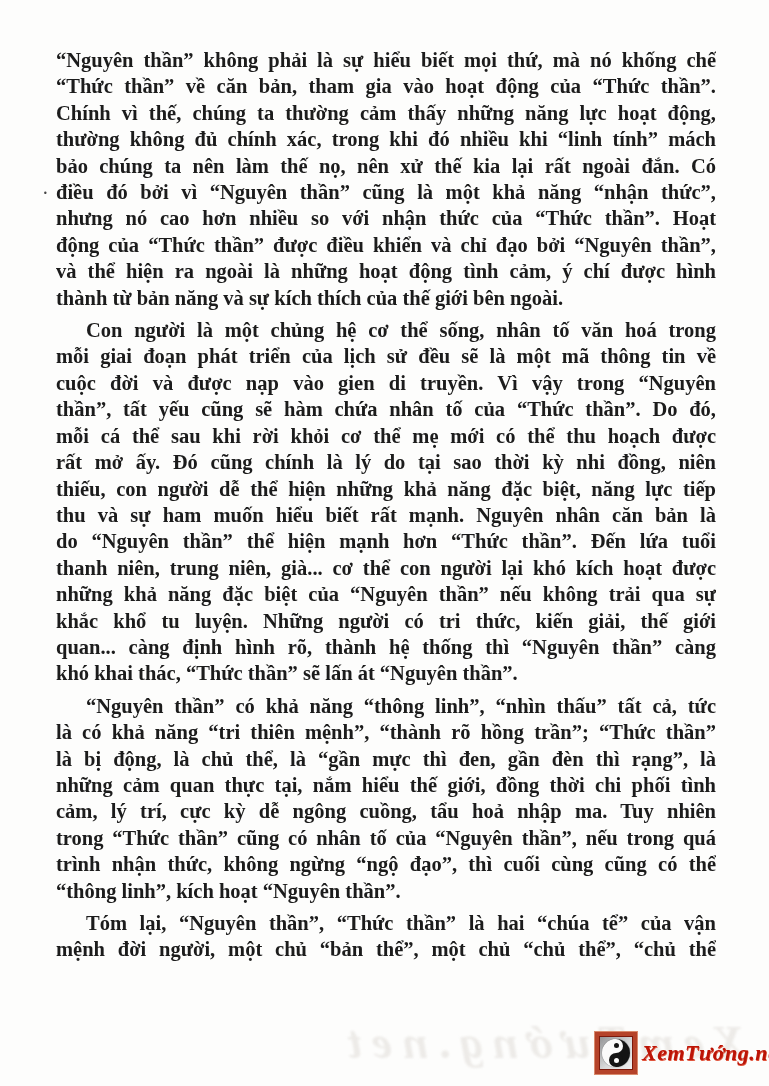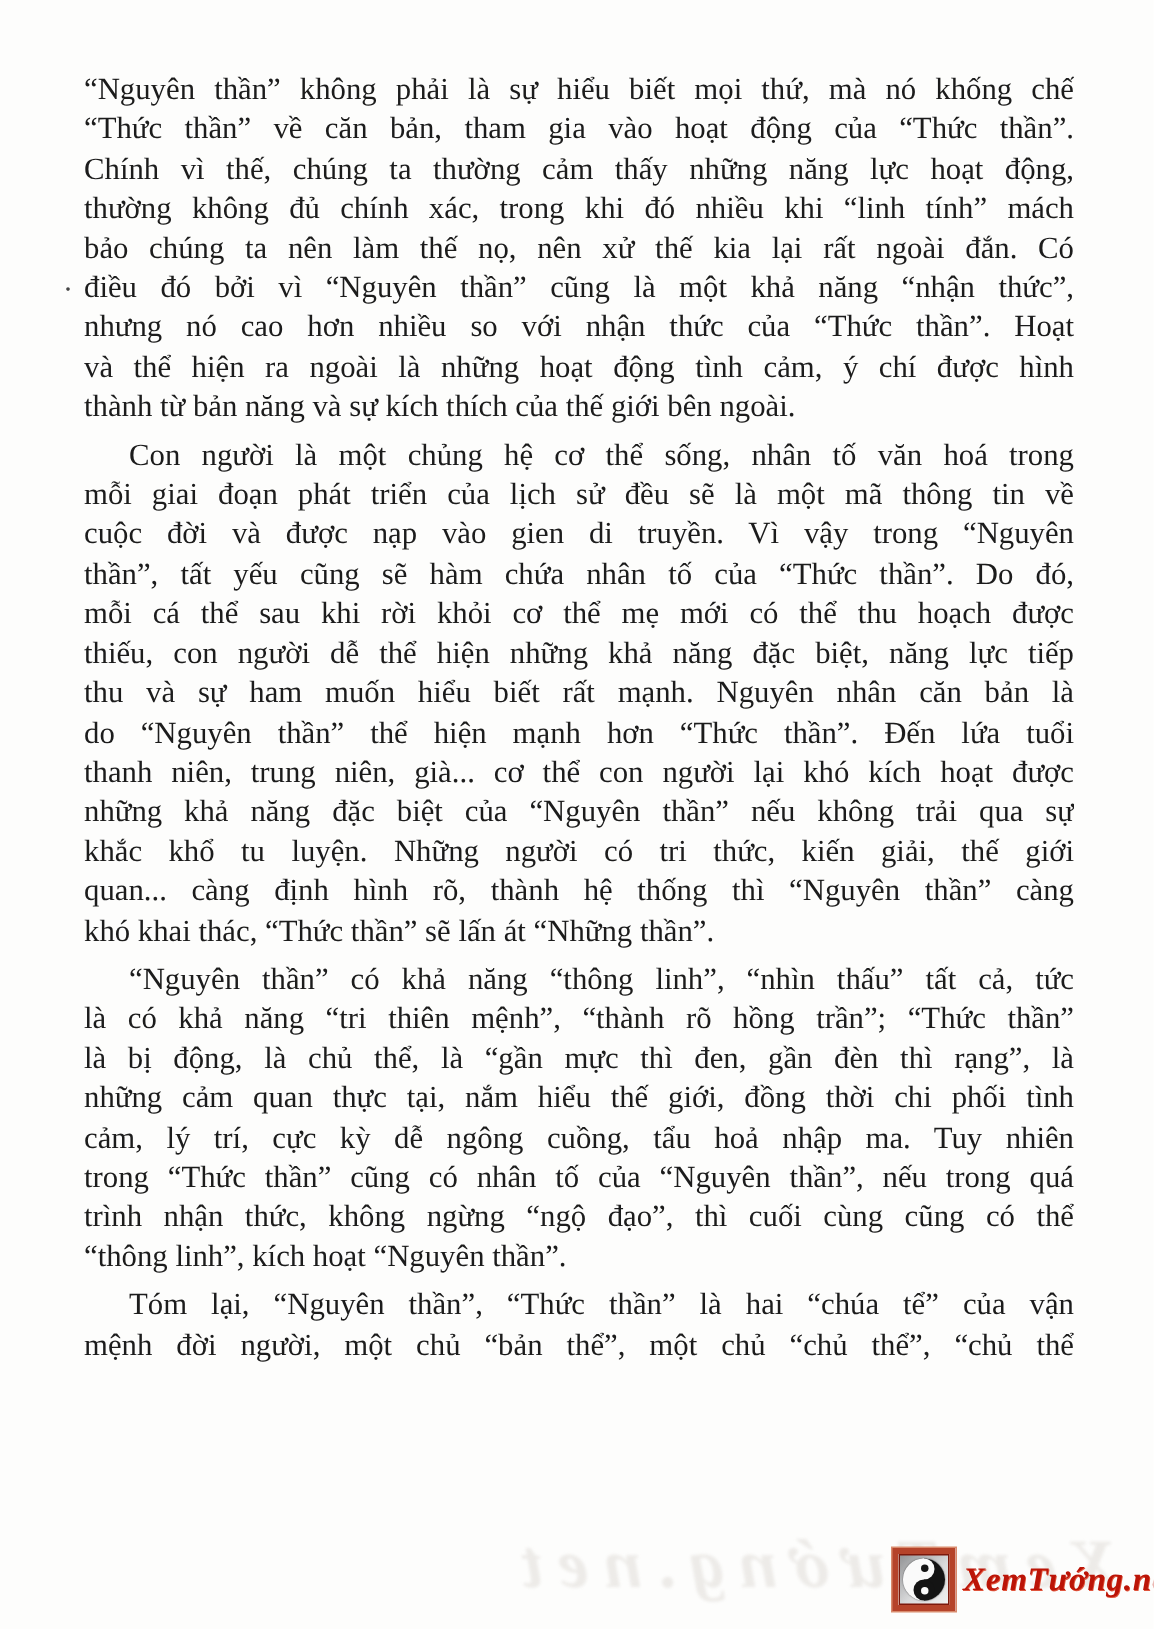--- a/index.html
+++ b/index.html
@@ -8,21 +8,21 @@
     font-family:"Liberation Serif","DejaVu Serif",serif;
     background:#ffffff;
   }
   .page{
     position:relative;width:769px;height:1086px;
     background:#fdfdfc;overflow:hidden;
   }
   
   .text-block{
     position:absolute;left:56px;top:47px;width:660px;
-    color:#1c1c1c;font-size:20.5px;line-height:26.4px;
+    color:#1c1c1c;font-size:20.5px;line-height:26.4px;font-weight:bold;
     -webkit-font-smoothing:antialiased;
   }
   .para{margin:0 0 6px 0;}
   .line{
     text-align:justify;
     text-align-last:justify;
     white-space:normal;
     overflow:hidden;
   }
   .line.lastleft{text-align-last:left;}
@@ -97,37 +97,39 @@
 
   <div class="text-block">
       <div class="para">
         <div class="line">“Nguyên thần” không phải là sự hiểu biết mọi thứ, mà nó khống chế</div>
         <div class="line">“Thức thần” về căn bản, tham gia vào hoạt động của “Thức thần”.</div>
         <div class="line">Chính vì thế, chúng ta thường cảm thấy những năng lực hoạt động,</div>
         <div class="line">thường không đủ chính xác, trong khi đó nhiều khi “linh tính” mách</div>
         <div class="line">bảo chúng ta nên làm thế nọ, nên xử thế kia lại rất ngoài đắn. Có</div>
         <div class="line">điều đó bởi vì “Nguyên thần” cũng là một khả năng “nhận thức”,</div>
         <div class="line">nhưng nó cao hơn nhiều so với nhận thức của “Thức thần”. Hoạt</div>
+        <div class="line">động của “Thức thần” được điều khiển và chỉ đạo bởi “Nguyên thần”,</div>
         <div class="line">và thể hiện ra ngoài là những hoạt động tình cảm, ý chí được hình</div>
         <div class="line lastleft">thành từ bản năng và sự kích thích của thế giới bên ngoài.</div>
       </div>
       <div class="para indent">
         <div class="line">Con người là một chủng hệ cơ thể sống, nhân tố văn hoá trong</div>
         <div class="line">mỗi giai đoạn phát triển của lịch sử đều sẽ là một mã thông tin về</div>
         <div class="line">cuộc đời và được nạp vào gien di truyền. Vì vậy trong “Nguyên</div>
         <div class="line">thần”, tất yếu cũng sẽ hàm chứa nhân tố của “Thức thần”. Do đó,</div>
         <div class="line">mỗi cá thể sau khi rời khỏi cơ thể mẹ mới có thể thu hoạch được</div>
+        <div class="line">rất mở ấy. Đó cũng chính là lý do tại sao thời kỳ nhi đồng, niên</div>
         <div class="line">thiếu, con người dễ thể hiện những khả năng đặc biệt, năng lực tiếp</div>
         <div class="line">thu và sự ham muốn hiểu biết rất mạnh. Nguyên nhân căn bản là</div>
         <div class="line">do “Nguyên thần” thể hiện mạnh hơn “Thức thần”. Đến lứa tuổi</div>
         <div class="line">thanh niên, trung niên, già... cơ thể con người lại khó kích hoạt được</div>
         <div class="line">những khả năng đặc biệt của “Nguyên thần” nếu không trải qua sự</div>
         <div class="line">khắc khổ tu luyện. Những người có tri thức, kiến giải, thế giới</div>
         <div class="line">quan... càng định hình rõ, thành hệ thống thì “Nguyên thần” càng</div>
-        <div class="line lastleft">khó khai thác, “Thức thần” sẽ lấn át “Những thần”.</div>
+        <div class="line lastleft">khó khai thác, “Thức thần” sẽ lấn át “Nguyên thần”.</div>
       </div>
       <div class="para indent">
         <div class="line">“Nguyên thần” có khả năng “thông linh”, “nhìn thấu” tất cả, tức</div>
         <div class="line">là có khả năng “tri thiên mệnh”, “thành rõ hồng trần”; “Thức thần”</div>
         <div class="line">là bị động, là chủ thể, là “gần mực thì đen, gần đèn thì rạng”, là</div>
         <div class="line">những cảm quan thực tại, nắm hiểu thế giới, đồng thời chi phối tình</div>
         <div class="line">cảm, lý trí, cực kỳ dễ ngông cuồng, tẩu hoả nhập ma. Tuy nhiên</div>
         <div class="line">trong “Thức thần” cũng có nhân tố của “Nguyên thần”, nếu trong quá</div>
         <div class="line">trình nhận thức, không ngừng “ngộ đạo”, thì cuối cùng cũng có thể</div>
         <div class="line lastleft">“thông linh”, kích hoạt “Nguyên thần”.</div>

